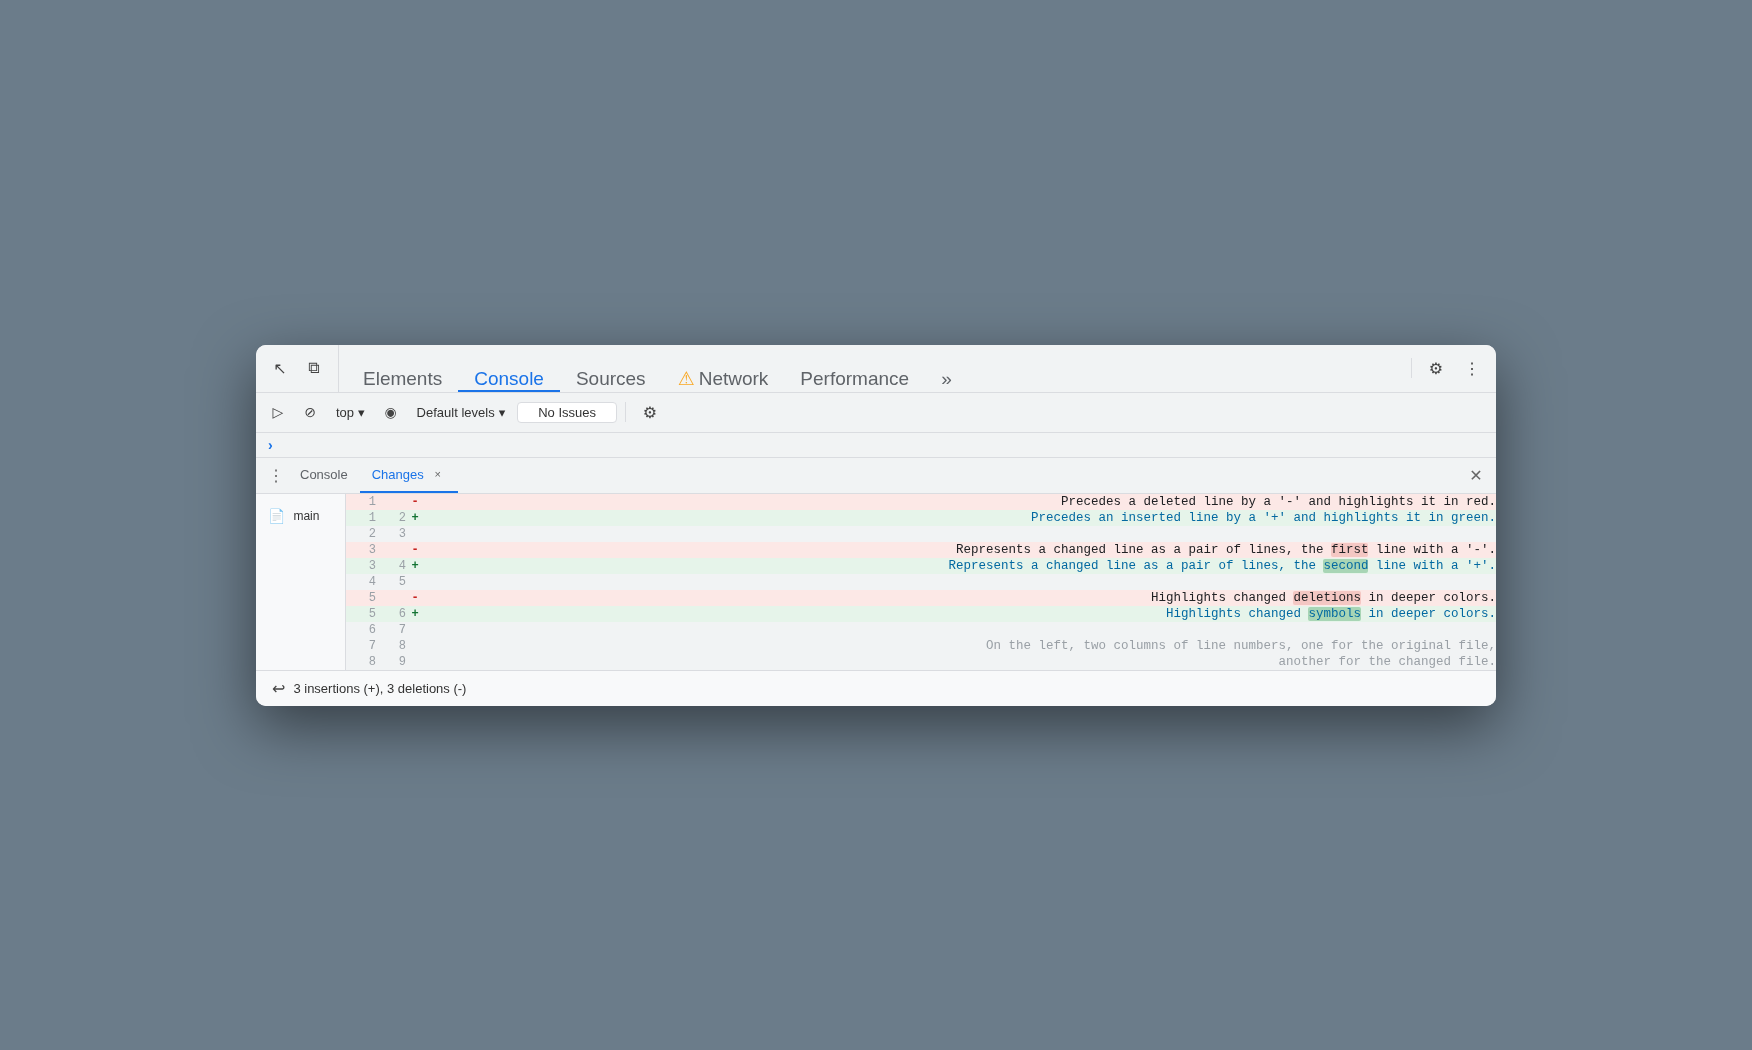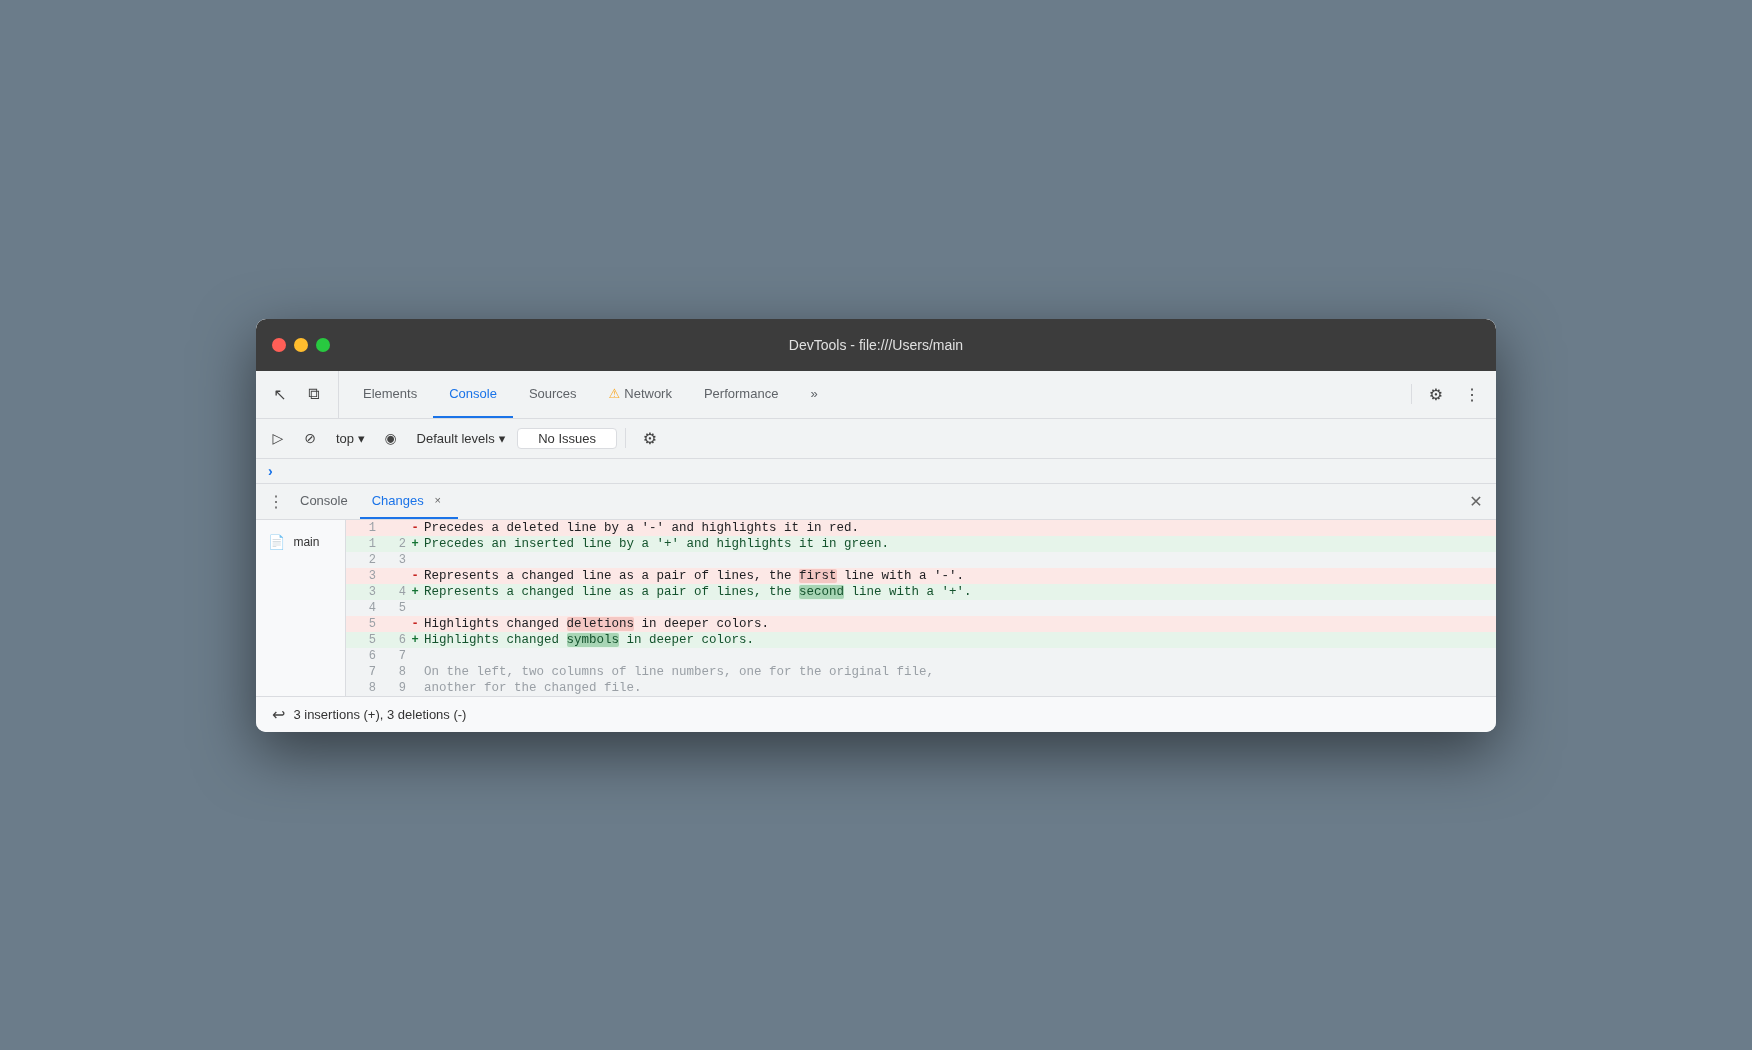--- a/index.html
+++ b/index.html
@@ -73,23 +73,23 @@
       align-items: center;
       justify-content: center;
       cursor: pointer;
       color: #444;
       font-size: 16px;
       border: none;
       background: transparent;
     }
     .tab {
       display: flex;
-      align-items: center;
+      align-items: flex-end;
       padding: 0 16px;
-      font-size: 13px;
+      font-size: 19px;
       color: #5f6368;
       cursor: pointer;
       border-bottom: 2px solid transparent;
       white-space: nowrap;
     }
     .tab.active {
       color: #1a73e8;
       border-bottom: 2px solid #1a73e8;
     }
     .tab-warning {
@@ -298,29 +298,30 @@
       width: 18px;
       min-width: 18px;
       text-align: center;
       font-weight: bold;
       font-size: 12px;
     }
     .line-content {
       padding-left: 6px;
       color: #202124;
       font-size: 12.5px;
+      text-align: right;
     }
     
     .deleted { background: #fce8e6; }
     .deleted .line-marker { color: #c5221f; }
     .deleted .line-content { color: #202124; }
     
     .inserted { background: #e6f4ea; }
     .inserted .line-marker { color: #137333; }
-    .inserted .line-content { color: #14532d; }
+    .inserted .line-content { color: #0369a1; }
     
     .neutral .line-content { color: #80868b; }
     
     .del-highlight {
       background: #f4c7c3;
       border-radius: 2px;
     }
     .ins-highlight {
       background: #a8d5b5;
       border-radius: 2px;
@@ -339,28 +340,20 @@
     .revert-icon {
       font-size: 16px;
       color: #444;
     }
   </style>
 </head>
 <body>
 
 <div class="devtools-window">
 
-  <div class="title-bar">
-    <div class="traffic-lights">
-      <div class="traffic-light tl-red"></div>
-      <div class="traffic-light tl-yellow"></div>
-      <div class="traffic-light tl-green"></div>
-    </div>
-    <span class="title-text">DevTools - file:///Users/main</span>
-  </div>
 
   <div class="tab-bar">
     <div class="tab-bar-icons">
       <button class="icon-btn">
         <span>↖</span>
       </button>
       <button class="icon-btn">
         <span>⧉</span>
       </button>
     </div>

